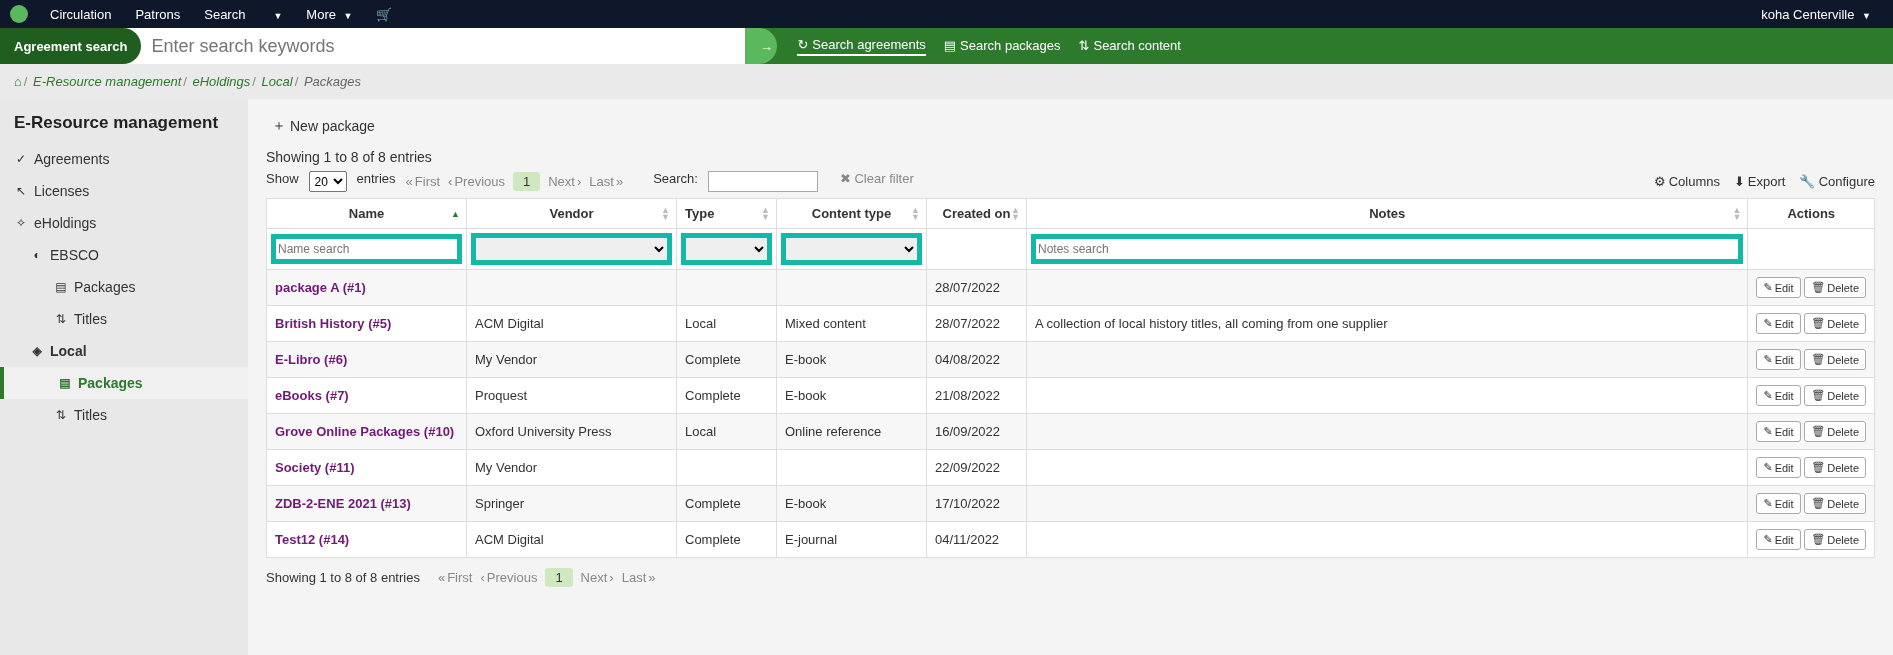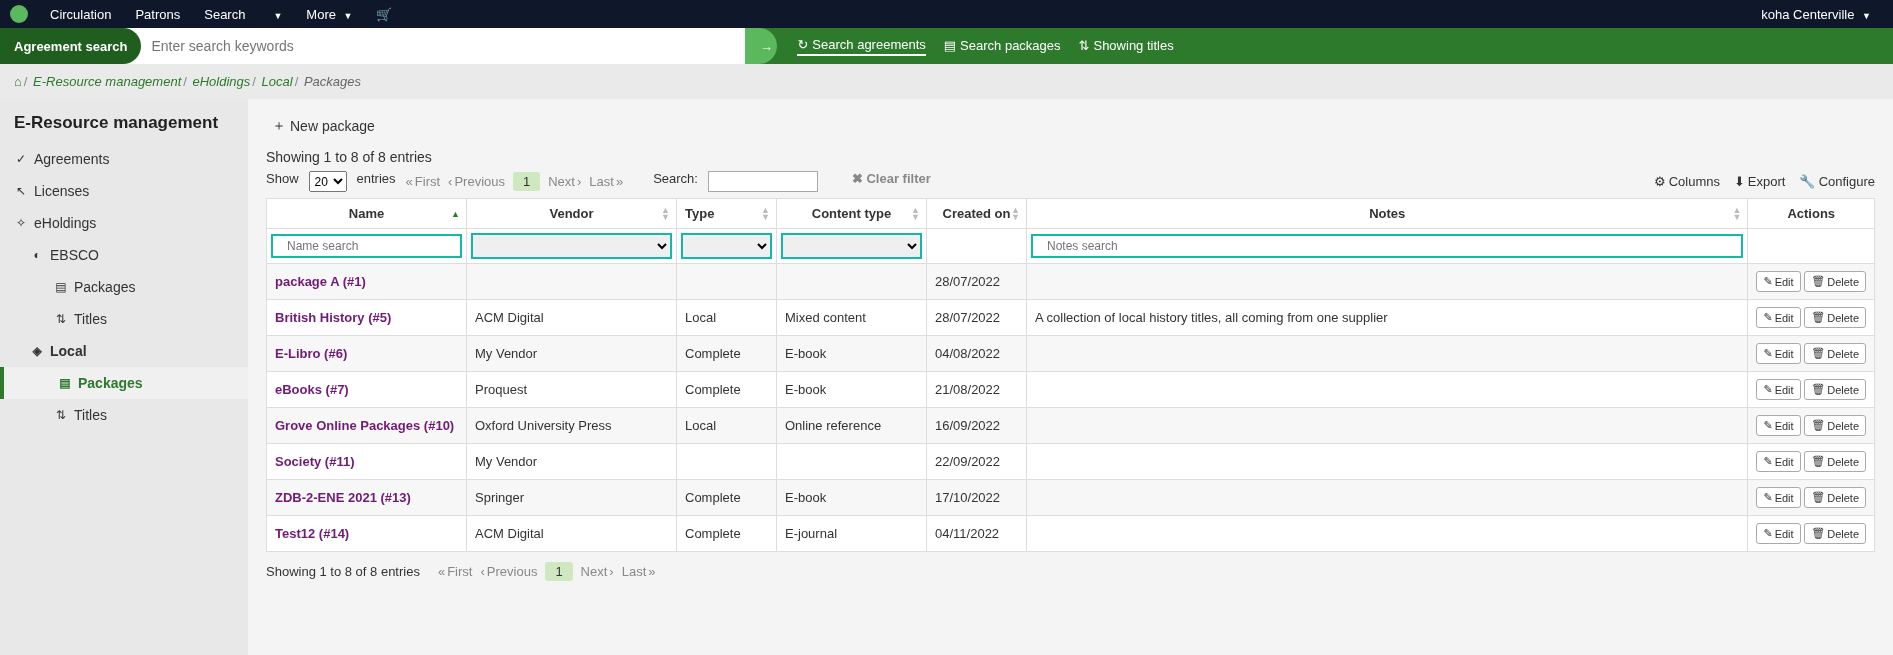--- a/index.html
+++ b/index.html
@@ -5,21 +5,21 @@
 * { margin: 0; padding: 0; box-sizing: border-box; font-family: Arial, sans-serif; }
 body { font-size: 13px; color: #333; background: #f4f4f4; }
 .topbar { background: #0f172a; color: #fff; display: flex; align-items: center; padding: 0 10px; height: 28px; }
 .topbar .logo { width: 18px; height: 18px; background: #5cb85c; border-radius: 50%; margin-right: 10px; }
 .topbar-item { color: #fff; padding: 0 12px; font-size: 13px; cursor: pointer; }
 .topbar-item .caret { font-size: 9px; margin-left: 4px; }
 .topbar .right { margin-left: auto; display: flex; align-items: center; }
 .searchbar { background: #2d7a2d; display: flex; align-items: center; height: 36px; }
 .search-label { background: #1f5e1f; color: #fff; padding: 16px 14px; height: 100%; display: flex; align-items: center; font-weight: bold; border-radius: 0 18px 18px 0; font-size: 13px; position: relative; z-index: 2; }
 .search-input-wrap { background: #fff; flex: 0 0 640px; height: 100%; display: flex; align-items: center; border-radius: 0 18px 18px 0; margin-left: -18px; padding-left: 28px; }
-.search-input { border: none; outline: none; width: 100%; font-size: 14px; padding: 6px 0; }
+.search-input { border: none; outline: none; width: 100%; font-size: 18px; padding: 6px 0; }
 .search-go { background: #5cb85c; color: #fff; width: 32px; height: 100%; display: flex; align-items: center; justify-content: center; border-radius: 0 18px 18px 0; margin-left: -18px; cursor: pointer; padding-left:10px; }
 .search-tabs { display: flex; align-items: center; margin-left: 20px; gap: 18px; }
 .search-tab { color: #fff; font-size: 13px; cursor: pointer; display: flex; align-items: center; gap: 4px; padding-bottom: 2px; }
 .search-tab.active { border-bottom: 2px solid #fff; }
 .breadcrumb { padding: 10px 14px; font-size: 13px; color: #5cb85c; background: #eaeaea; }
 .breadcrumb a { color: #2d7a2d; text-decoration: none; font-style: italic; }
 .breadcrumb .sep { color: #888; margin: 0 2px; }
 .breadcrumb .current { color: #666; font-style: italic; }
 .layout { display: flex; }
 .sidebar { width: 248px; background: #e8e8e8; padding: 10px 0; min-height: 560px; }
@@ -31,30 +31,30 @@
 .side-icon { width: 14px; text-align: center; font-size: 12px; }
 .main { flex: 1; padding: 14px 18px; background: #f4f4f4; }
 .new-pkg { display: inline-flex; align-items: center; gap: 4px; padding: 4px 6px; cursor: pointer; font-size: 14px; }
 .entries-info { margin: 10px 0 6px; font-size: 14px; }
 .controls-row { display: flex; gap: 10px; font-size: 13px; margin-bottom: 6px; }
 .controls-row select { font-size: 12px; padding: 1px; }
 .pager { display: flex; align-items: center; gap: 8px; }
 .pager-btn { color: #888; cursor: pointer; display: flex; align-items: center; gap: 2px; }
 .pager-num { background: #d0e8c0; padding: 2px 10px; border-radius: 3px; }
 .search-box { padding: 2px; border: 1px solid #aaa; width: 110px; }
-.clear-filter { color: #888; cursor: pointer; margin-left: 24px; font-weight: bold; }
+.clear-filter { color: #888; cursor: pointer; margin-left: 12px; }
 .right-controls { margin-left: auto; display: flex; gap: 14px; }
 .right-controls span { cursor: pointer; display: flex; align-items: center; gap: 3px; }
 table { width: 100%; border-collapse: collapse; background: #fff; margin-top: 4px; }
 th, td { border: 1px solid #ddd; padding: 7px 8px; text-align: left; font-size: 13px; }
 th { background: #fff; position: relative; }
 .sort-ind { position: absolute; right: 6px; top: 50%; transform: translateY(-50%); font-size: 9px; color: #bbb; line-height: 7px; }
 .sort-ind .asc { color: #2d7a2d; }
 th:first-child .sort-ind .asc { color: #2d7a2d; }
-.filter-row input, .filter-row select { width: 100%; padding: 3px 14px; font-size: 12px; border: 2px solid #14b8a6; }
+.filter-row input, .filter-row select { width: 100%; padding: 3px 2px; font-size: 12px; border: 5px solid #14b8a6; }
 .filter-row td { background: #fff; padding: 4px; }
 tbody tr:nth-child(odd) td { background: #f7f7f7; }
 tbody tr:nth-child(even) td { background: #fff; }
 .name-link { color: #701a75; font-weight: bold; cursor: pointer; }
 .action-btn { border: 1px solid #aaa; background: #fff; padding: 3px 6px; font-size: 11px; border-radius: 3px; cursor: pointer; display: inline-flex; align-items: center; gap: 2px; }
 .actions-cell { white-space: nowrap; text-align: center; }
 th.center, .actions-cell { text-align: center; }
 .bottom-controls { display: flex; align-items: center; gap: 18px; margin-top: 10px; font-size: 13px; }
 .icon { display: inline-block; }
 </style>
@@ -86,21 +86,21 @@
     <div class="search-tab active">
         <span class="icon">↻</span>
         <span>Search agreements</span>
       </div>
     <div class="search-tab">
         <span class="icon">▤</span>
         <span>Search packages</span>
       </div>
     <div class="search-tab">
         <span class="icon">⇅</span>
-        <span>Showing titles</span>
+        <span>Search content</span>
       </div>
   </div>
 </div>
 
 <div class="breadcrumb">
   <a href="#"><span>⌂</span></a><span class="sep">/</span>
   <a href="#">E-Resource management</a><span class="sep">/</span>
   <a href="#">eHoldings</a><span class="sep">/</span>
   <a href="#">Local</a><span class="sep">/</span>
   <span class="current">Packages</span>

